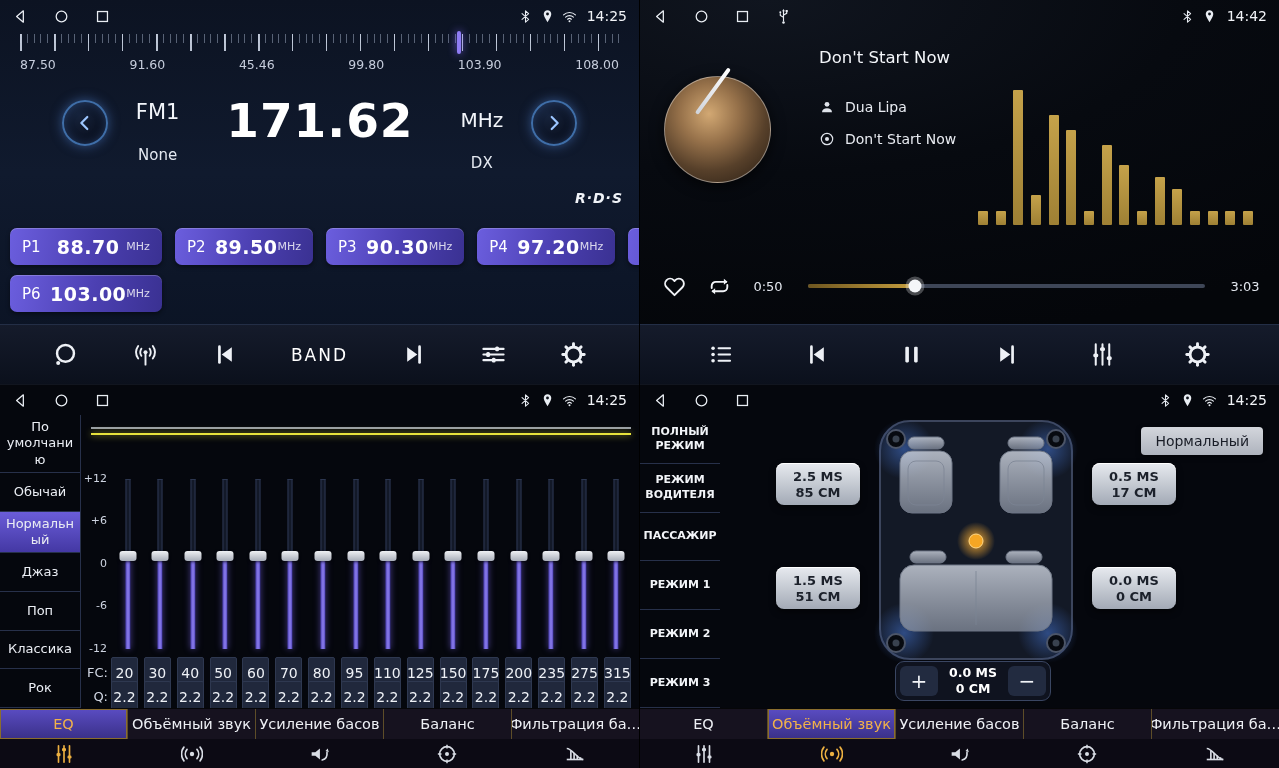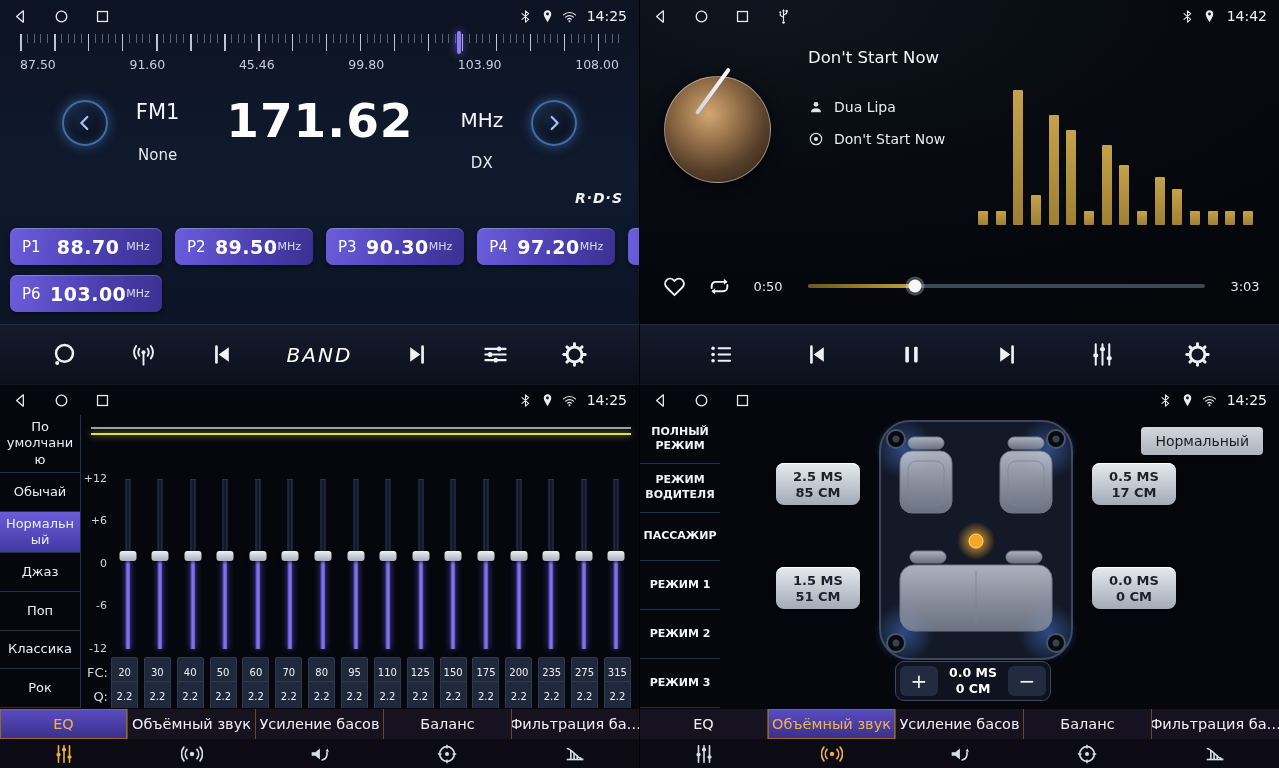--- a/index.html
+++ b/index.html
@@ -40,28 +40,28 @@
 .presets { position:absolute; left:10px; right:10px; top:228px; display:grid; grid-template-columns:repeat(5,1fr); gap:10px 13px; }
 .preset { height:37px; border:none; border-radius:7px; display:flex; align-items:center; padding:0 12px; color:#fff; cursor:pointer; font-family:inherit;
   background:linear-gradient(100deg,#6b5ede 0%,#4c40b2 55%,#3a3192 100%);
   box-shadow:inset 0 1px 0 rgba(255,255,255,.22), 0 2px 4px rgba(0,0,0,.45); }
 .pid { font-size:15px; width:28px; text-align:left; }
 .pfreq { flex:1; text-align:center; font-size:19px; font-weight:bold; letter-spacing:.5px; }
 .punit { font-size:11px; opacity:.8; }
 .toolbar { position:absolute; left:0; right:0; bottom:0; height:60px; display:flex; align-items:center; justify-content:space-evenly; background:linear-gradient(#151b2b,#0b101c); border-top:1px solid #232e46; }
 .tbtn { background:none; border:none; color:#eef1f6; display:flex; align-items:center; justify-content:center; cursor:pointer; font-family:inherit; }
 .tbtn .ic { width:27px; height:27px; }
-.band-btn { font-size:20px; letter-spacing:2px; color:#fff;font-style:italic; }
+.band-btn { font-size:17px; letter-spacing:2px; color:#fff; }
 
 
 .album { position:absolute; left:24px; top:76px; width:107px; height:107px; border-radius:50%;
   background:radial-gradient(circle at 42% 35%,#d2a873 0%,#96714a 32%,#57402a 62%,#241a11 100%);
   border:1px solid rgba(255,255,255,.4); box-shadow:0 3px 14px rgba(0,0,0,.7); }
 .album::after { content:""; position:absolute; left:46px; top:-14px; width:3.5px; height:56px; background:linear-gradient(#fff,#cfd3da); border-radius:2px; transform:rotate(36deg); }
-.tinfo { position:absolute; left:168px; top:48px; }
+.tinfo { position:absolute; left:179px; top:48px; }
 .ttitle { font-size:16.5px; color:#f4f6fa; }
 .trow { display:flex; align-items:center; gap:10px; font-size:14px; color:#e8ebf1; }
 .trow-artist { margin-top:32px; }
 .trow-track { margin-top:16px; }
 .trow .ic { width:16px; height:16px; color:#dfe3ea; }
 .viz { position:absolute; left:338px; right:26px; top:85px; height:140px; display:flex; align-items:flex-end; justify-content:space-between; }
 .vbar { width:10px; background:linear-gradient(#c5a24a,#9e8034); border-radius:1px; }
 .prow { position:absolute; left:22px; right:18px; top:272px; height:28px; display:flex; align-items:center; gap:20px; }
 .icbtn { background:none; border:none; cursor:pointer; color:#f2f4f8; padding:0; }
 .icbtn .ic { width:25px; height:25px; }
@@ -83,21 +83,21 @@
 .eq-sliders { position:absolute; left:32px; right:8px; top:64px; height:170px; display:flex; justify-content:space-between; }
 .eq-col { position:relative; width:29px; height:100%; cursor:pointer; }
 .eq-track { position:absolute; left:50%; transform:translateX(-50%); top:0; width:5px; height:45%; background:#131928; border:1px solid #2c3650; border-bottom:none; }
 .eq-fill { position:absolute; left:50%; transform:translateX(-50%); top:45%; bottom:0; width:5px; background:linear-gradient(90deg,#4d41b4,#8d7ff0 50%,#4d41b4); box-shadow:0 0 6px rgba(125,105,240,.55); }
 .eq-handle { position:absolute; left:50%; transform:translateX(-50%); top:calc(45% - 5px); width:17px; height:10px; border-radius:3px; background:linear-gradient(#eef0f3,#a8aeb9); box-shadow:0 1px 3px rgba(0,0,0,.7); }
 .eq-vrow { position:absolute; left:4px; right:8px; display:flex; align-items:center; }
 .eq-vrow.fc { top:242px; }
 .eq-vrow.q { top:266px; }
 .vlab { width:26px; font-size:13px; color:#d2d8e4; text-align:right; padding-right:3px; flex:none; }
 .vals { flex:1; display:flex; justify-content:space-between; }
-.chip { width:27px; height:31px; border-radius:2px; background:#20283c; border:1px solid #2e3850; display:flex; align-items:center; justify-content:center; font-size:10px; color:#eef1f6; }
+.chip { width:27px; height:31px; border-radius:2px; background:#20283c; border:1px solid #2e3850; display:flex; align-items:center; justify-content:center; font-size:14px; color:#eef1f6; }
 
 
 .tabbar { position:absolute; left:0; right:0; bottom:0; height:60px; }
 .tablabels { display:flex; height:31px; background:#16121f; border-top:1px solid #060608; }
 .tab { flex:1; display:flex; align-items:center; justify-content:center; font-size:14.5px; color:#eef0f5; border-right:1px solid #5e4d28; cursor:pointer; white-space:nowrap; overflow:hidden; padding:0 4px; }
 .tab:last-child { border-right:none; }
 .tab.sel { background:linear-gradient(#5a4cc2,#3a3088); color:#f2b24a; box-shadow:inset 0 0 0 1px #8a6d2e; }
 .tabicons { display:flex; height:29px; background:#0c0a14; align-items:center; }
 .tabicon { flex:1; display:flex; align-items:center; justify-content:center; color:#d9dde5; cursor:pointer; }
 .tabicon .ic { width:22px; height:22px; }

